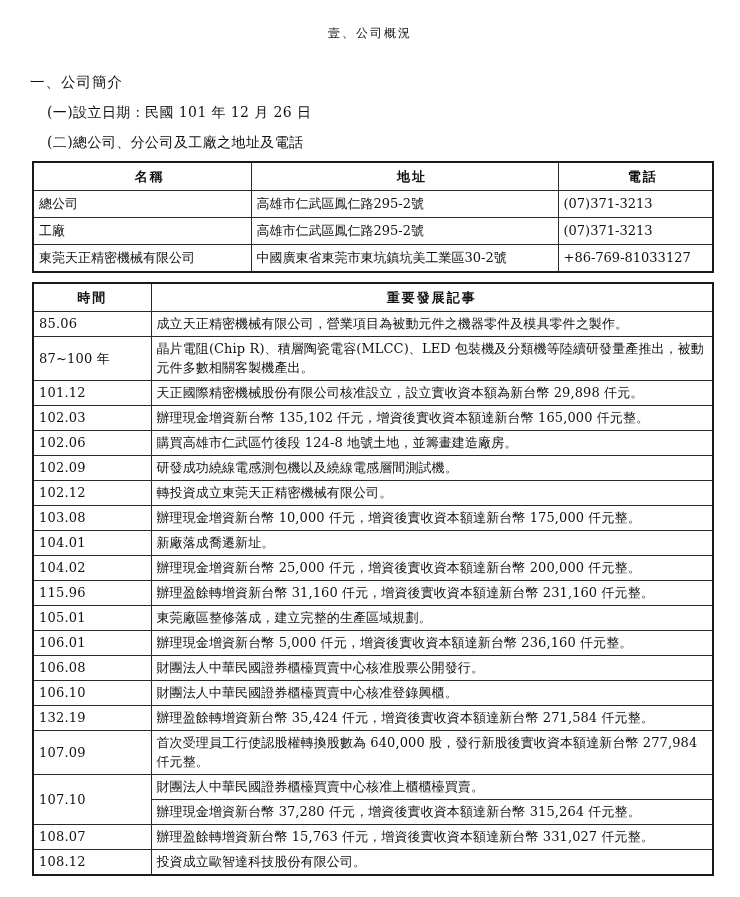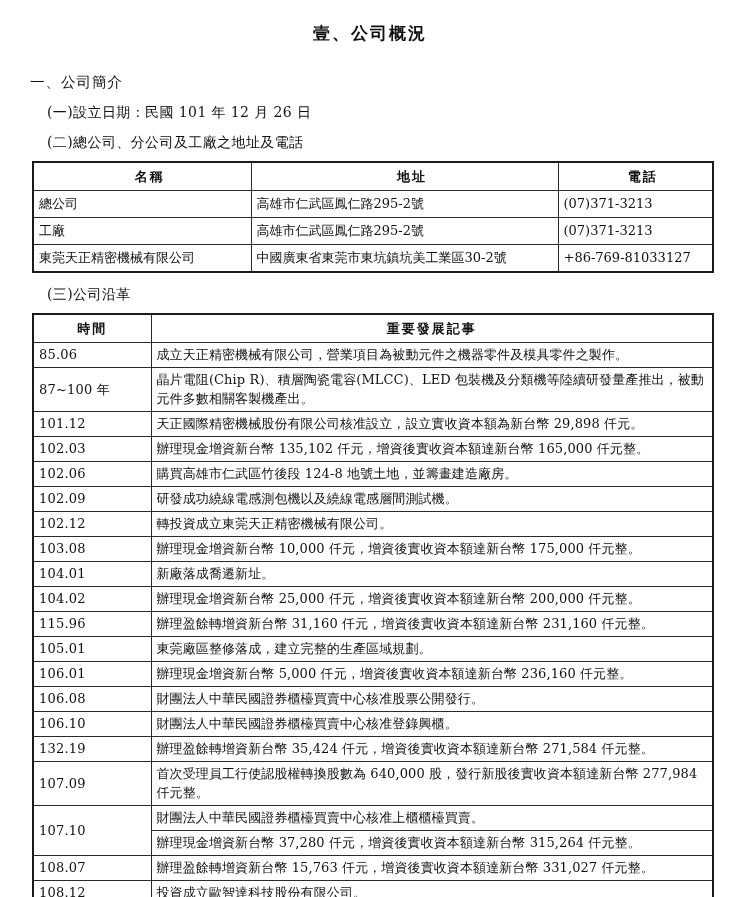--- a/index.html
+++ b/index.html
@@ -19,22 +19,22 @@
     position: relative;
     width: 740px;
     height: 897px;
     box-sizing: border-box;
     padding: 0;
   }
 
   
   .doc-title {
     text-align: center;
-    font-size: 17px;
-    font-weight: bold;
+    font-size: 12px;
+    font-weight: normal;
     letter-spacing: 2px;
     margin: 22px 0 0 0;
     padding: 0;
     line-height: 22px;
   }
   .h-level1 {
     font-size: 14.5px;
     margin: 28px 0 0 30px;
     letter-spacing: 1px;
     line-height: 20px;
@@ -132,21 +132,20 @@
         <td>(07)371-3213</td>
       </tr>
       <tr>
         <td>東莞天正精密機械有限公司</td>
         <td>中國廣東省東莞市東坑鎮坑美工業區30-2號</td>
         <td>+86-769-81033127</td>
       </tr>
     </tbody>
   </table>
 
-  <div class="h-level2 tight">(三)公司沿革</div>
 
   <table class="tbl" id="history-table">
     <colgroup>
       <col class="c-time">
         <col class="c-desc">
     </colgroup>
     <thead>
       <tr>
         <th>時間</th>
         <th>重要發展記事</th>

